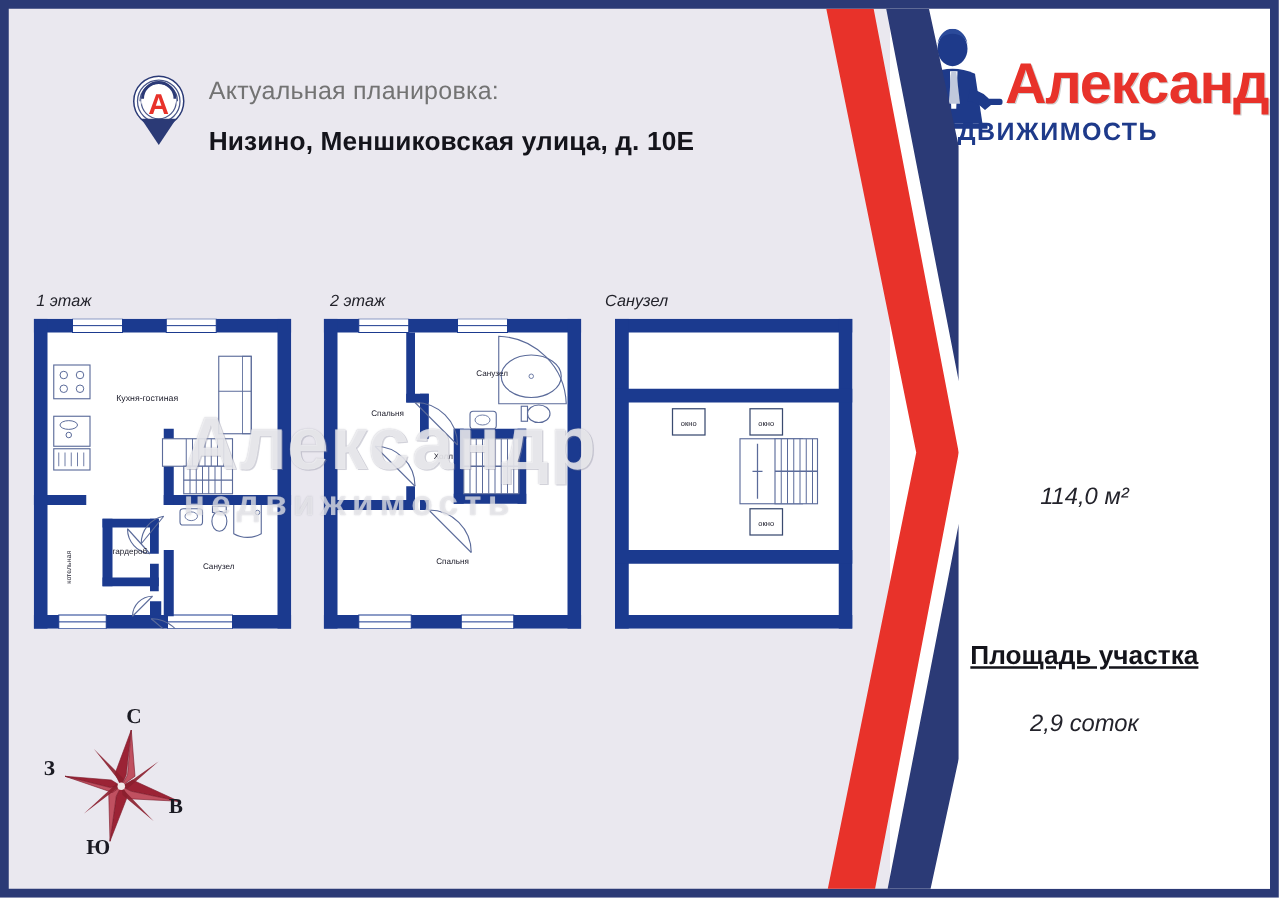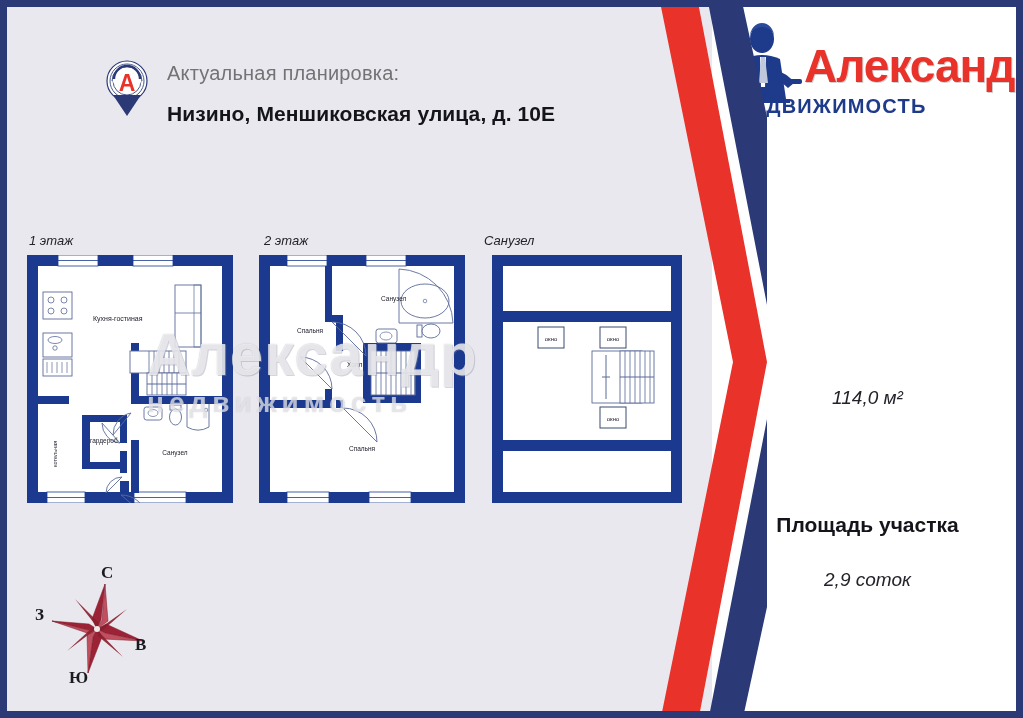--- a/index.html
+++ b/index.html
@@ -406,17 +406,17 @@
           <path d="M52 48 q12 2 18 12 l-6 5 q-7 -7 -14 -7 Z"></path>
           <rect x="64" y="56" width="14" height="5" rx="2"></rect>
           <path d="M14 76 l52 0 l0 4 l-52 0 Z"></path>
         </g>
       </svg>
       <div class="logo-main">Александр</div>
       <div class="logo-sub">НЕДВИЖИМОСТЬ</div>
     </div>
 
     <div class="rp-row rp-norm" style="top:380px;">114,0 м²</div>
-    <div class="rp-row rp-bold" style="top:506px;">Площадь участка</div>
+    <div class="rp-row rp-bold" style="top:506px;text-decoration:underline;">Площадь участка</div>
     <div class="rp-row rp-norm" style="top:562px;">2,9 соток</div>
   </div>
 
 </div>
 
 </body></html>

